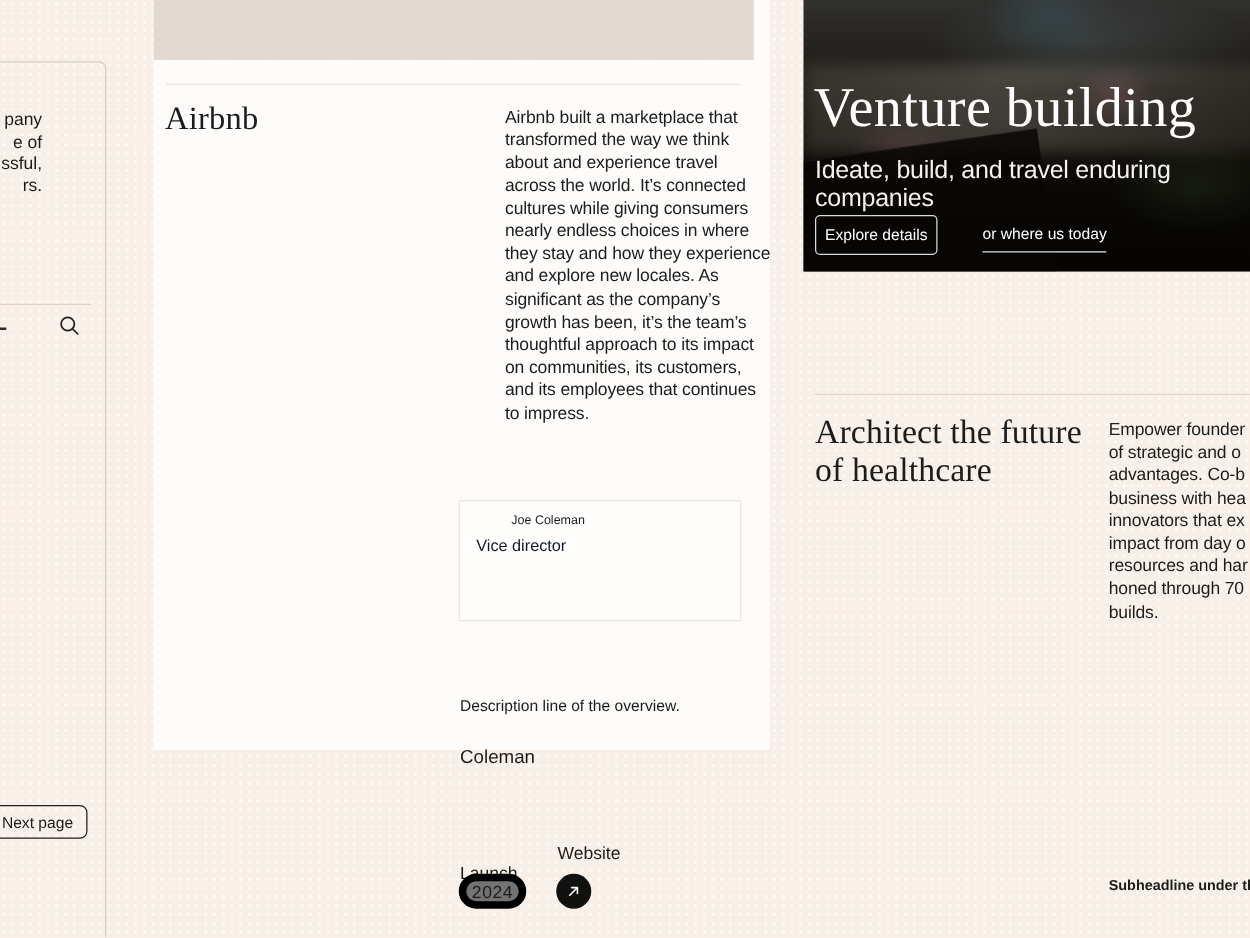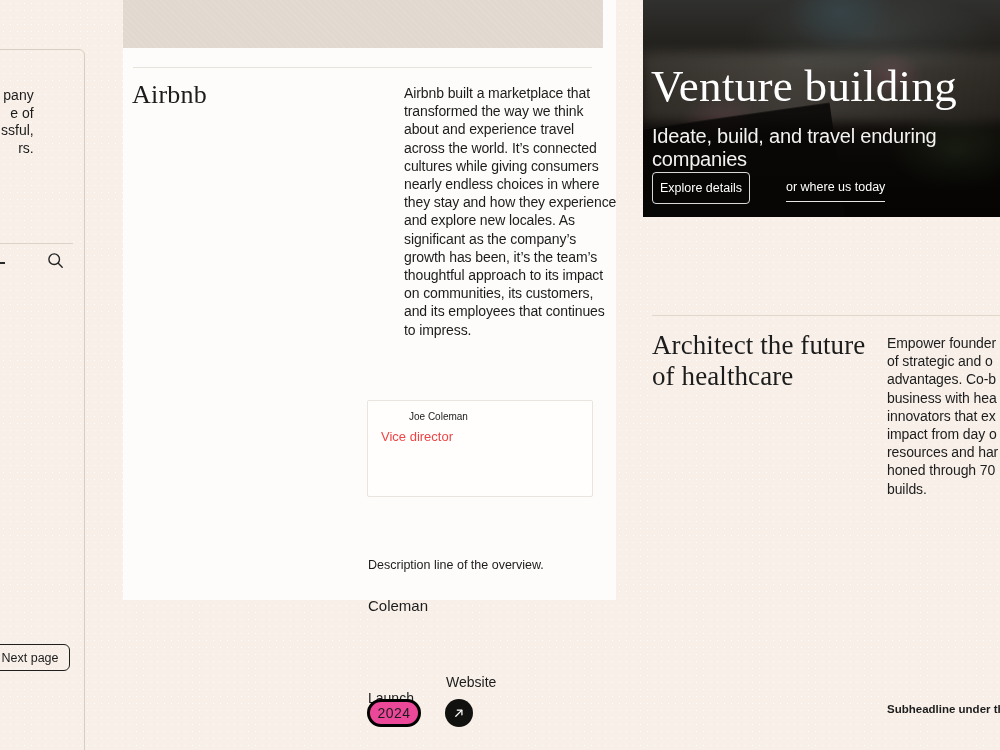--- a/index.html
+++ b/index.html
@@ -54,30 +54,30 @@
   }
   .company-desc{
     left:245px;top:84px;width:240px;
     font-size:14px;line-height:18.2px;letter-spacing:-0.1px;margin-left:36px;
   }
   .contact-card{
     left:244px;top:400px;width:224px;height:95px;
     background:#FFFEFD;border:1px solid #EAE4DF;border-radius:2px;
   }
   .contact-name{left:256px;top:411px;font-size:10px;margin-left:30px;}
-  .contact-role{left:258px;top:429px;font-size:13px;color:#ef4444;}
+  .contact-role{left:258px;top:429px;font-size:13px;color:#0f172a;}
   .overview-note{left:245px;top:558px;font-size:12.5px;text-align:right;}
   .category-label{left:245px;top:597px;font-size:15px;}
   .launch-label{left:245px;top:674px;font-size:14px;margin-top:16px;}
   .website-label{left:323px;top:674px;font-size:14px;}
   .year-pill{
     left:244px;top:699px;width:54px;height:28px;
-    border:3px solid #000000;border-radius:14px;
+    border:6px solid #000000;border-radius:14px;
     display:flex;align-items:center;justify-content:center;
-    font-size:14px;letter-spacing:0.5px;background:#ec4899;
+    font-size:14px;letter-spacing:0.5px;background:#737373;
     box-sizing:border-box;
   }
   .website-btn{
     left:322px;top:699px;width:28px;height:28px;border-radius:50%;
     background:#111110;border:none;display:flex;align-items:center;justify-content:center;
     cursor:pointer;padding:0;
   }
 
   
   .right-panel{left:643px;top:0;width:357px;height:750px;}

